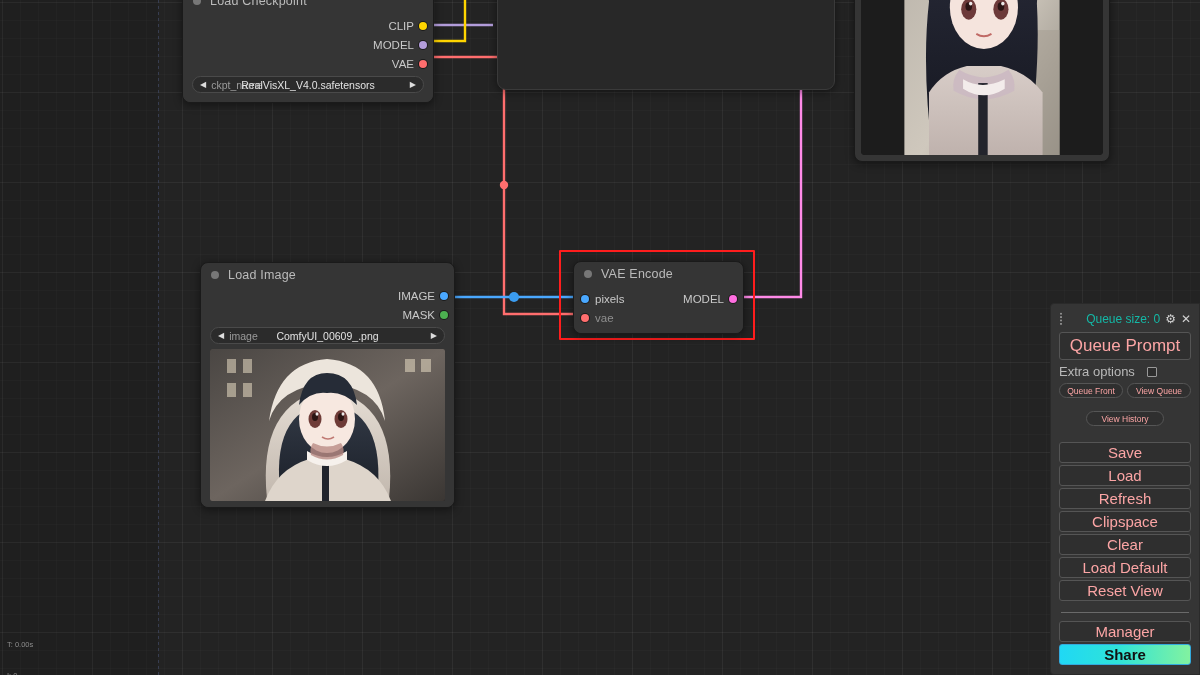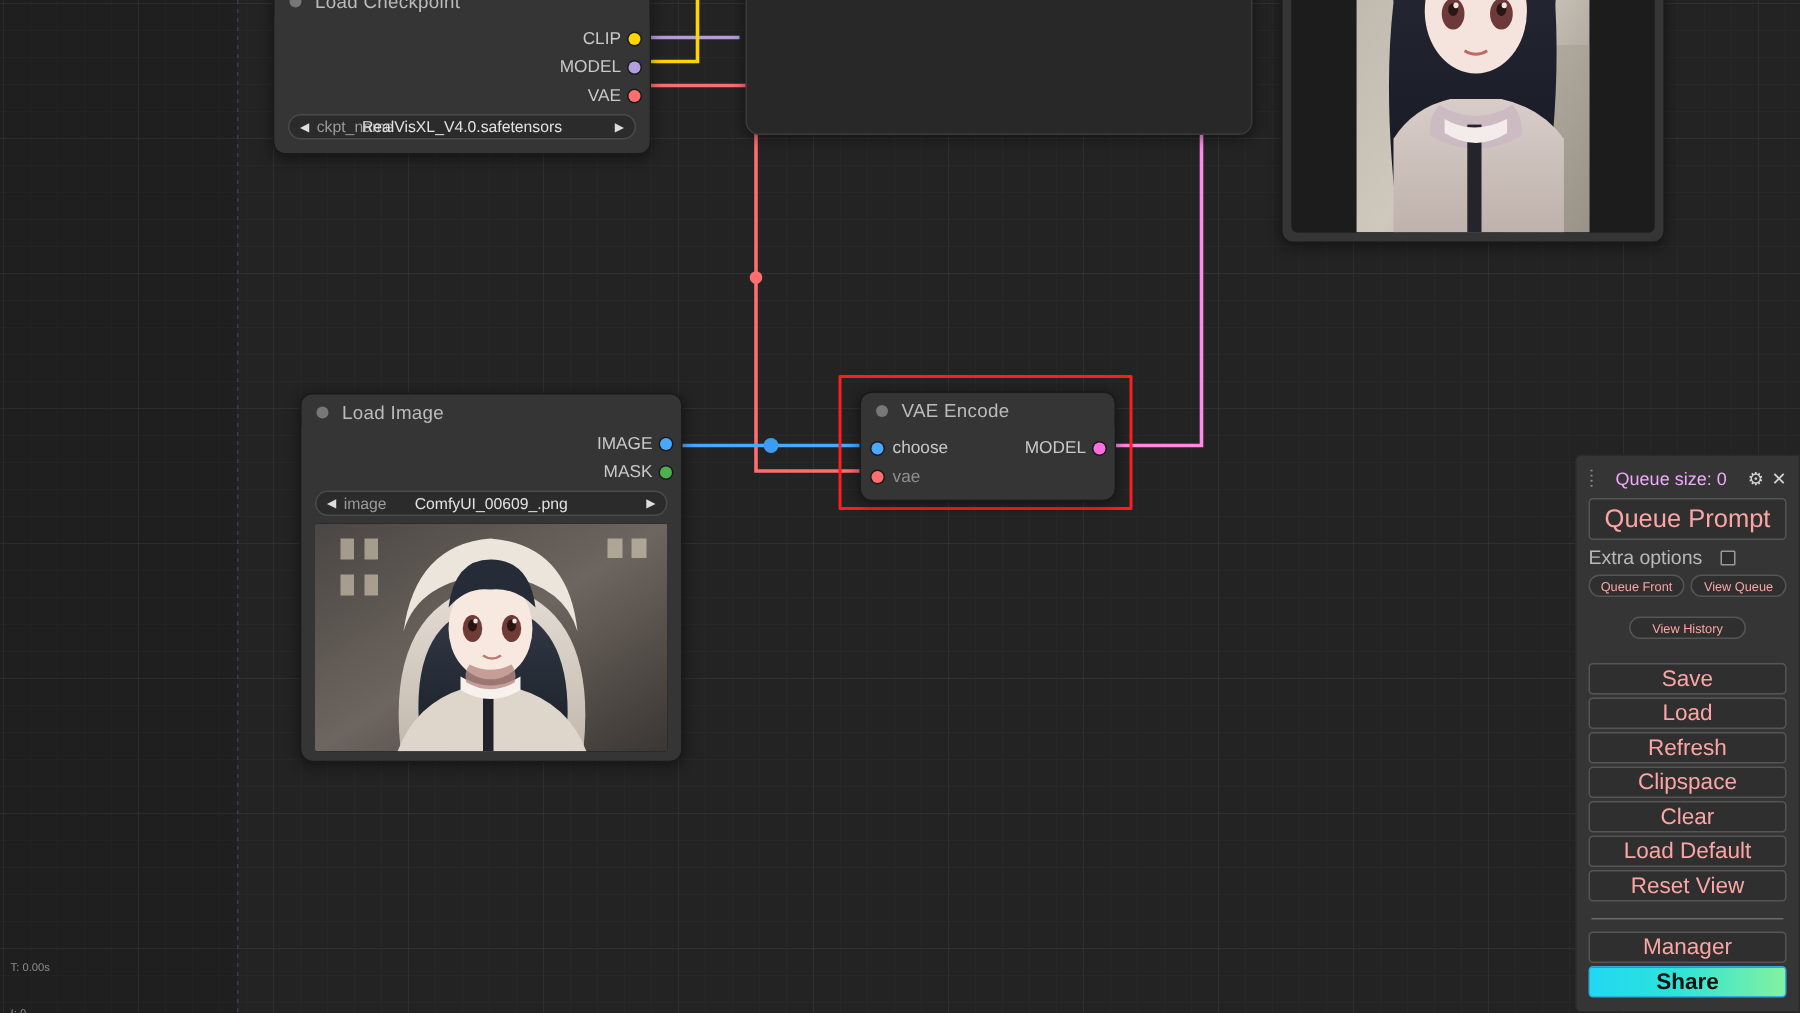--- a/index.html
+++ b/index.html
@@ -150,21 +150,21 @@
   }
   .menu-head {
     display: flex; align-items: center; gap: 5px;
     height: 17px; margin-bottom: 5px;
   }
   .drag-dots {
     width: 4px; height: 13px; flex: none;
     background-image: radial-gradient(circle, #8b8b8b 0.7px, transparent 0.9px);
     background-size: 4px 3.4px;
   }
-  .queue-size { font-size: 12px; color: #f0abfc; flex: 1; text-align: center; }
+  .queue-size { font-size: 12px; color: #14b8a6; flex: 1; text-align: right; }
   .hicon { color: #d2d2d2; font-size: 12px; line-height: 1; cursor: pointer; }
 
   .mbtn {
     background: #2f2f2f;
     border: 1px solid #555;
     border-radius: 3px;
     color: #fca5a5;
     text-align: center;
     font-family: "Liberation Sans", sans-serif;
   }
@@ -376,21 +376,21 @@
 
 <div class="sel-box" style="left:559px; top:250px; width:196px; height:90px;"></div>
 <div class="node" style="left:573px; top:261px; width:171px;">
   <div class="node-title">
     <span class="node-dot"></span>
     <span>VAE Encode</span>
   </div>
   <div class="node-body" style="padding-top:4px;">
     <div class="port-row" style="justify-content:space-between; padding:0 19px 0 21px;">
       <span class="port left" style="background:#4aa8ff"></span>
-      <span>choose</span>
+      <span>pixels</span>
       <span>MODEL</span>
       <span class="port right" style="background:#ff6ee0"></span>
     </div>
     <div class="port-row in">
       <span class="port left" style="background:#ff6e6e"></span>
       <span style="color:#8f8f8f">vae</span>
     </div>
   </div>
 </div>
 

